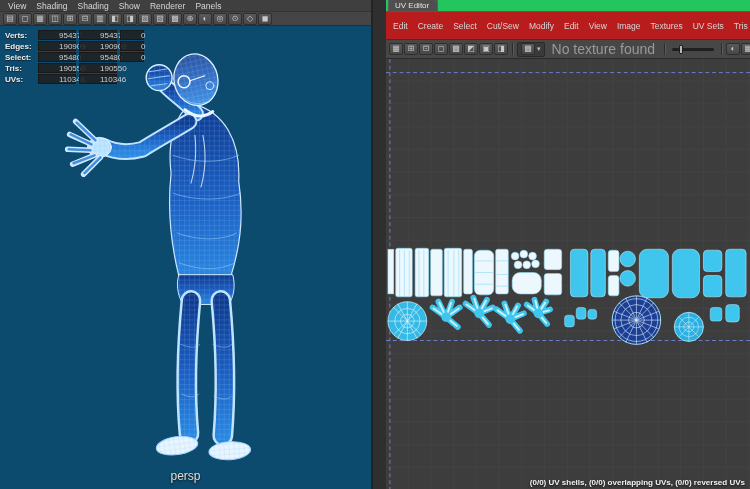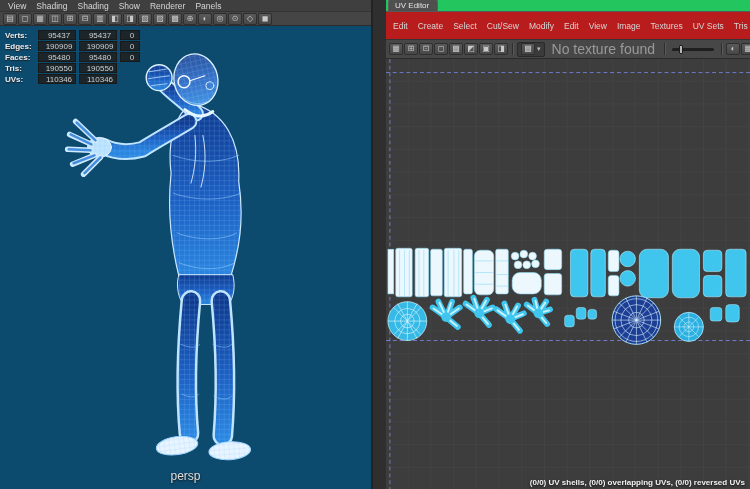--- a/index.html
+++ b/index.html
@@ -14,21 +14,21 @@
   .vp-iconbar { height:14px; background:#454545; border-bottom:1px solid #2c2c2c; display:flex; align-items:center; padding:0 3px; gap:1px; }
   .tool-icon { width:14px; height:12px; background:linear-gradient(#5a5a5a,#474747); border:1px solid #2e2e2e;
                border-radius:2px; color:#c9c9c9; font-size:8px; line-height:10px; text-align:center; overflow:hidden; }
   .vp-canvas { flex:1; position:relative; background:#0c4a6e; overflow:hidden; }
   .vp-canvas svg { position:absolute; inset:0; }
 
   .hud { position:absolute; top:4px; left:5px; z-index:3; }
   .hud-row { display:flex; align-items:center; margin-bottom:1px; font-size:8px; }
   .hud-label { width:30px; color:#ececec; font-weight:bold; text-shadow:0 1px 1px #1c1c1c; }
   .hud-val { background:rgba(30,30,30,.85); border:1px solid #191919; color:#cfcfcf; width:38px; height:10px;
-             line-height:8px; text-align:center; padding:1px 2px 0 6px; margin-left:3px; }
+             line-height:8px; text-align:center; padding:1px 2px 0 20px; margin-left:3px; }
   .hud-val.v3 { width:20px; }
   .persp-label { position:absolute; bottom:6px; left:50%; transform:translateX(-50%);
                  font-size:12px; color:#dedede; text-shadow:0 1px 2px #151515; z-index:3; }
 
   
   .uv-panel { flex:1; display:flex; flex-direction:column; background:#3c3c3c; min-width:0; }
   .uv-tabbar { height:12px; background:#22c55e; display:flex; align-items:flex-end; padding-left:2px; border-bottom:1px solid #585858; }
   .uv-tab { background:#4f4f4f; color:#e2e2e2; font-size:8px; line-height:9px; padding:1px 8px 1px 6px;
             border:1px solid #5d5d5d; border-bottom:none; border-radius:3px 3px 0 0; white-space:nowrap; }
   .uv-menubar { height:28px; background:#b91c1c; border-bottom:1px solid #343434; display:flex; align-items:center; padding:0 2px; }
@@ -96,21 +96,21 @@
           </div>
 
           <div class="hud-row">
             <span class="hud-label">Edges:</span>
             <span class="hud-val">190909</span>
             <span class="hud-val">190909</span>
             <span class="hud-val v3">0</span>
           </div>
 
           <div class="hud-row">
-            <span class="hud-label">Faces:</span>
+            <span class="hud-label">Select:</span>
             <span class="hud-val">95480</span>
             <span class="hud-val">95480</span>
             <span class="hud-val v3">0</span>
           </div>
 
           <div class="hud-row">
             <span class="hud-label">Tris:</span>
             <span class="hud-val">190550</span>
             <span class="hud-val">190550</span>
 

